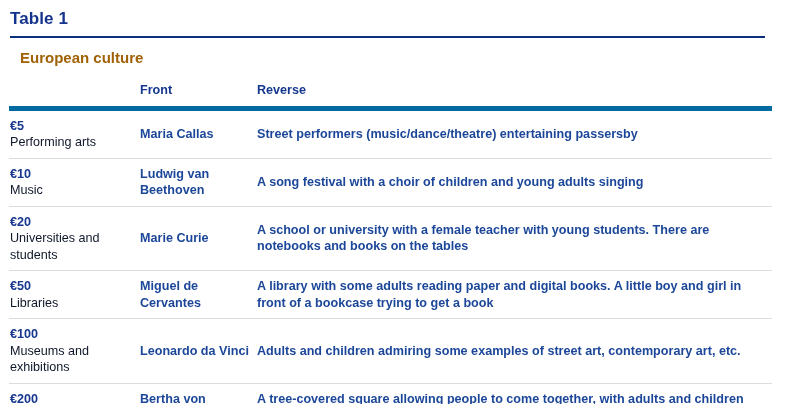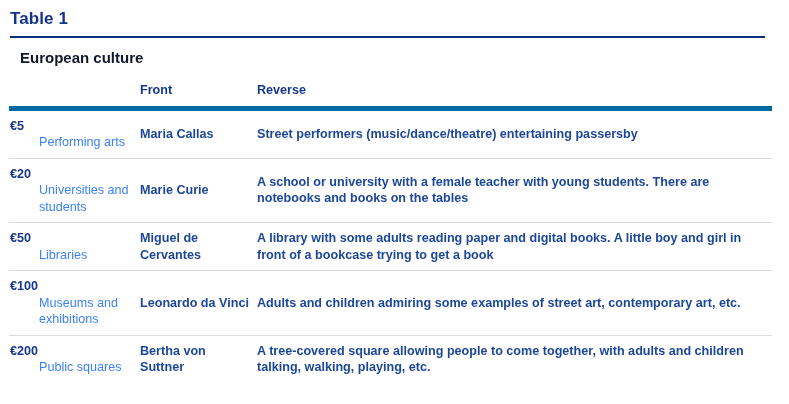--- a/index.html
+++ b/index.html
@@ -39,21 +39,21 @@
     margin-top: 7px;
     height: 2px;
     background: #0b2f7f;
     width: 755px;
   }
   .table-caption {
     margin: 10px 0 0 0;
     padding-left: 10px;
     font-size: 15px;
     font-weight: bold;
-    color: #0f172a;
+    color: #a16207;
     line-height: 20px;
   }
 
   
   .table-scroll {
     margin-top: 14px;
     padding: 0 0 0 9px;
   }
   table.data {
     border-collapse: collapse;
@@ -92,22 +92,21 @@
     padding-left: 1px;
   }
   .denom-amount {
     display: block;
     font-weight: bold;
     color: #15378f;
   }
   .denom-theme {
     display: block;
     font-weight: normal;
-    color: #3b82f6;
-    margin-left: 29px;
+    color: #0f172a;
   }
   .front-name,
   .reverse-text {
     display: block;
     font-weight: bold;
     color: #1c4799;
   }
   .reverse-text { padding-right: 6px; }
 </style>
 </head>
@@ -143,20 +142,32 @@
             <span class="denom-theme">Performing arts</span>
           </td>
           <td>
             <span class="front-name">Maria Callas</span>
           </td>
           <td>
             <span class="reverse-text">Street performers (music/dance/theatre) entertaining passersby</span>
           </td>
         </tr>
 
+        <tr>
+          <td class="denom">
+            <span class="denom-amount">€10</span>
+            <span class="denom-theme">Music</span>
+          </td>
+          <td>
+            <span class="front-name">Ludwig van Beethoven</span>
+          </td>
+          <td>
+            <span class="reverse-text">A song festival with a choir of children and young adults singing</span>
+          </td>
+        </tr>
 
         <tr>
           <td class="denom">
             <span class="denom-amount">€20</span>
             <span class="denom-theme">Universities and students</span>
           </td>
           <td>
             <span class="front-name">Marie Curie</span>
           </td>
           <td>

